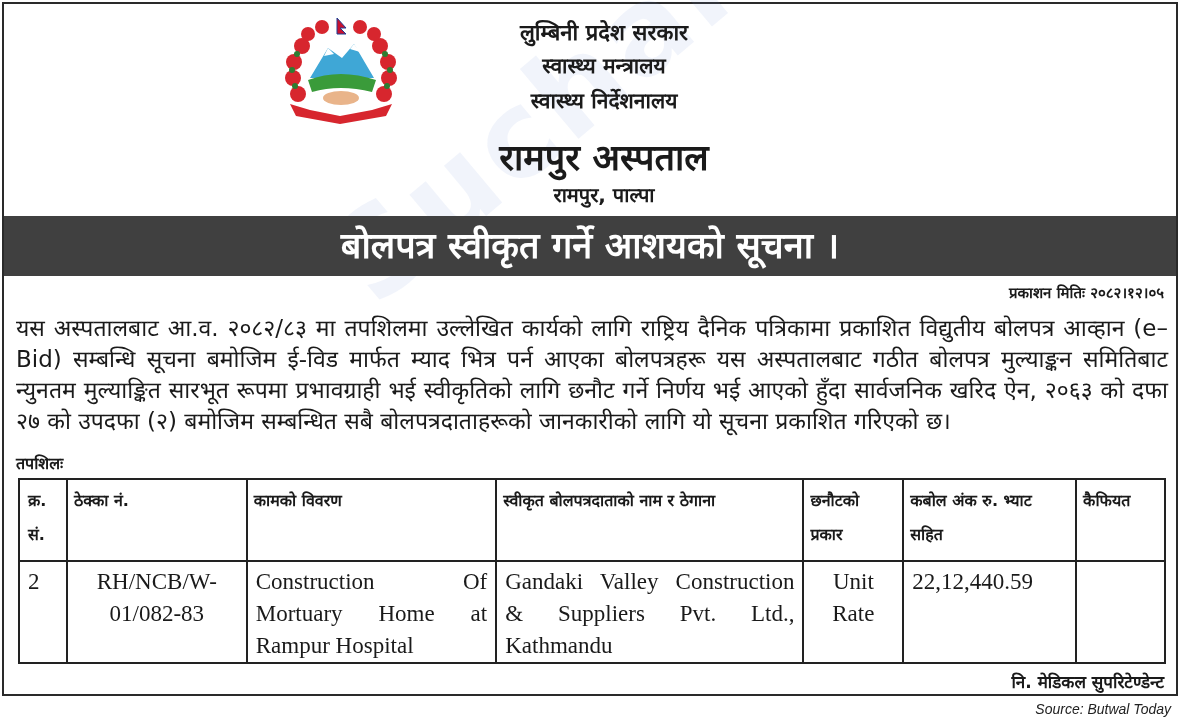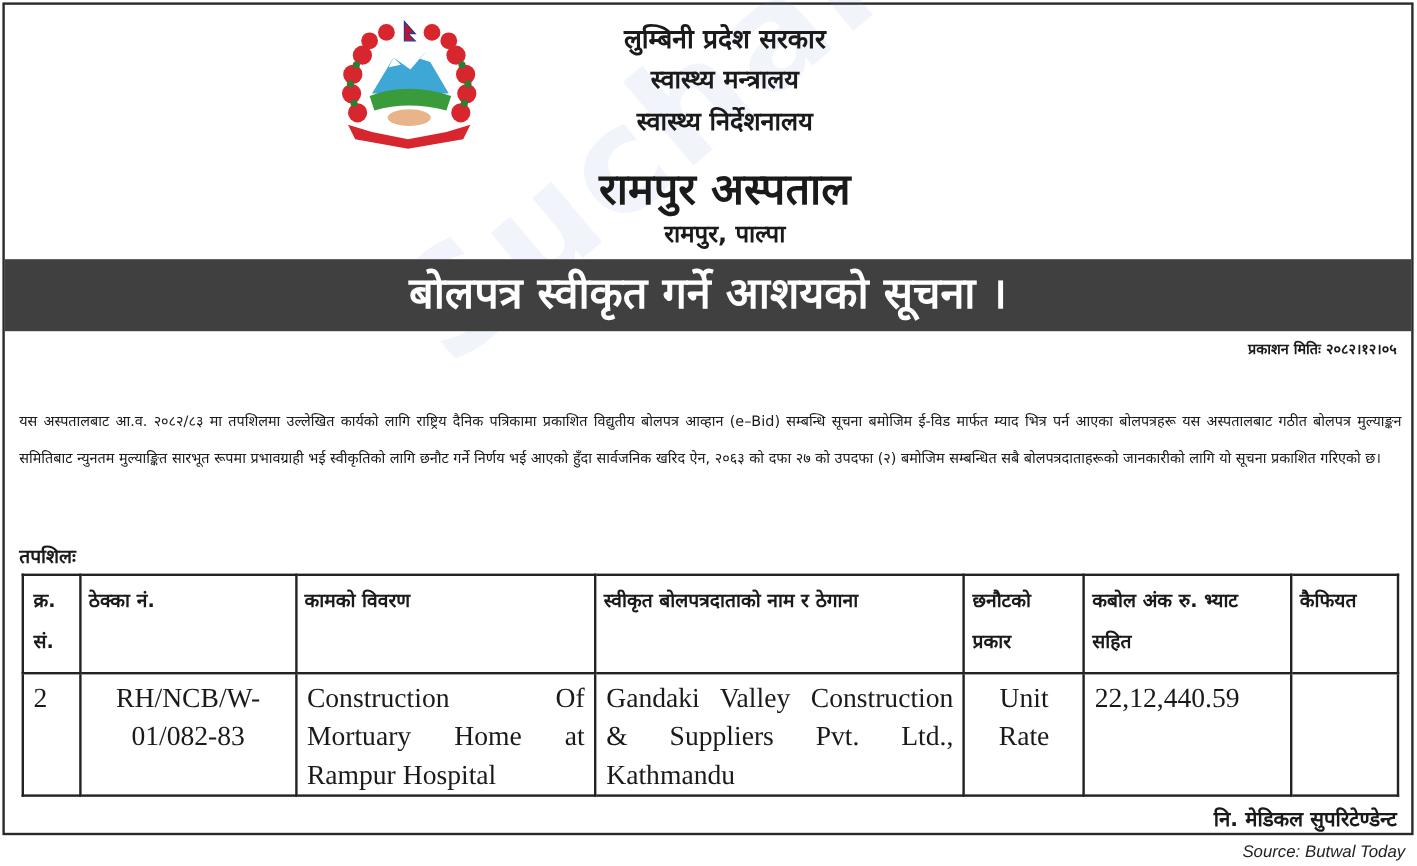--- a/index.html
+++ b/index.html
@@ -15,23 +15,23 @@
          font-weight:bold; color:#1a1a1a; }
   .h1 { top:12px; font-size:22px; }
   .h2 { top:47px; font-size:21px; }
   .h3 { top:82px; font-size:21px; }
   .h4 { top:128px; font-size:36px; left:380px; width:440px; }
   .h5 { top:177px; font-size:20px; }
   .banner { position:absolute; left:0; top:212px; width:1172px; height:60px; background:#404040;
             color:#fff; text-align:center; font-family:"DejaVu Sans", sans-serif; font-weight:bold;
             font-size:36px; line-height:60px; }
   .pubdate { position:absolute; right:12px; top:278px; font-family:"DejaVu Sans", sans-serif;
-             font-weight:bold; font-size:12px; }
+             font-weight:bold; font-size:15px; }
   .para { position:absolute; left:12px; top:309px; width:1152px; font-family:"DejaVu Sans", sans-serif;
-          font-size:12px; line-height:31px; text-align:justify; text-align-last:left;margin-top:23px; }
+          font-size:23px; line-height:31px; text-align:justify; text-align-last:left; }
   .tap { position:absolute; left:12px; width:1172px; top:448px; text-align:left;
          font-family:"DejaVu Sans", sans-serif; font-weight:bold; font-size:16px; }
   table.t { position:absolute; left:14px; top:474px; width:1148px; border-collapse:collapse;padding-left:19px; }
   table.t th, table.t td { border:2px solid #222; vertical-align:top; }
   table.t th { font-family:"DejaVu Sans", sans-serif; font-weight:bold; font-size:16px; height:76px;
                line-height:34px; padding:4px 6px 0 6px; text-align:left; }
   table.t td { font-family:"Liberation Serif", serif; font-size:23px; line-height:32px; height:96px;
                padding:4px 8px 0 8px; }
   td.j { text-align:justify; text-align-last:left;margin-top:32px; }
   td.c { text-align:center; }

